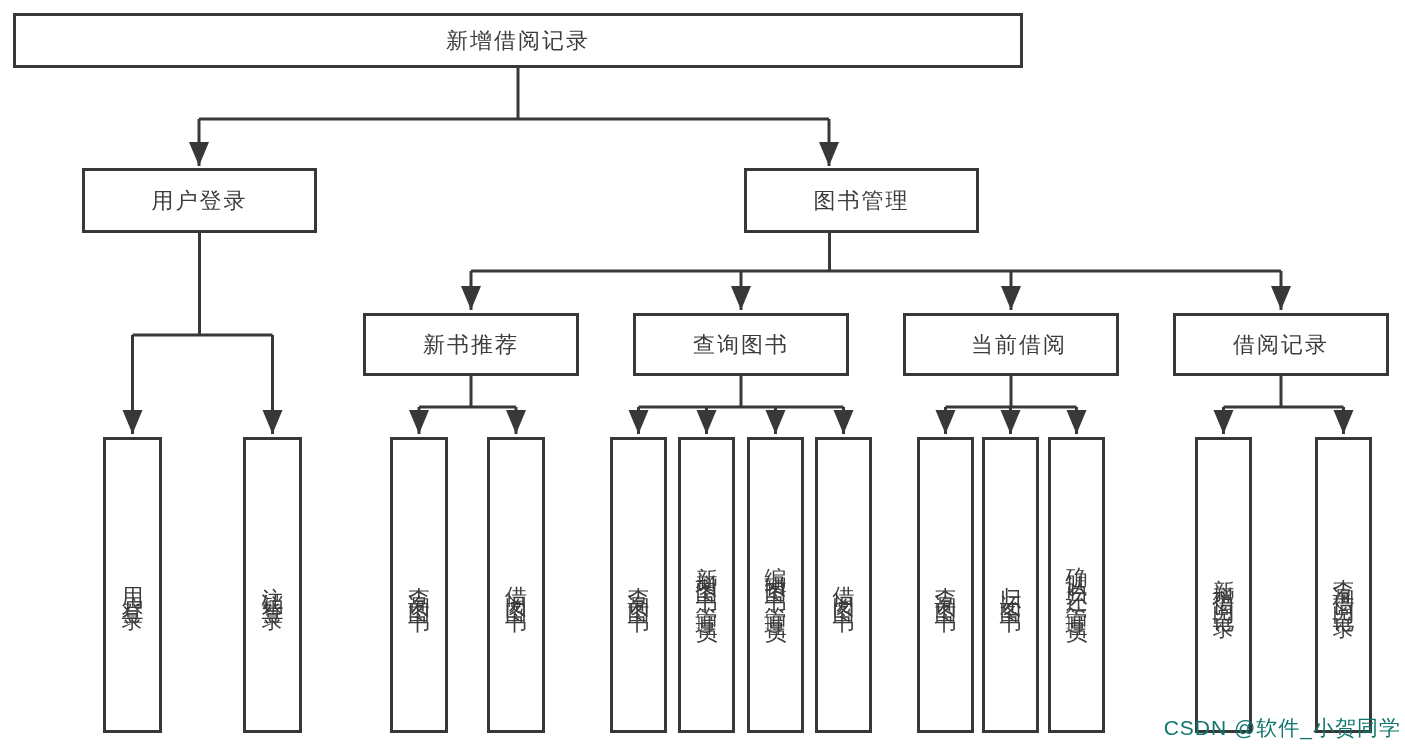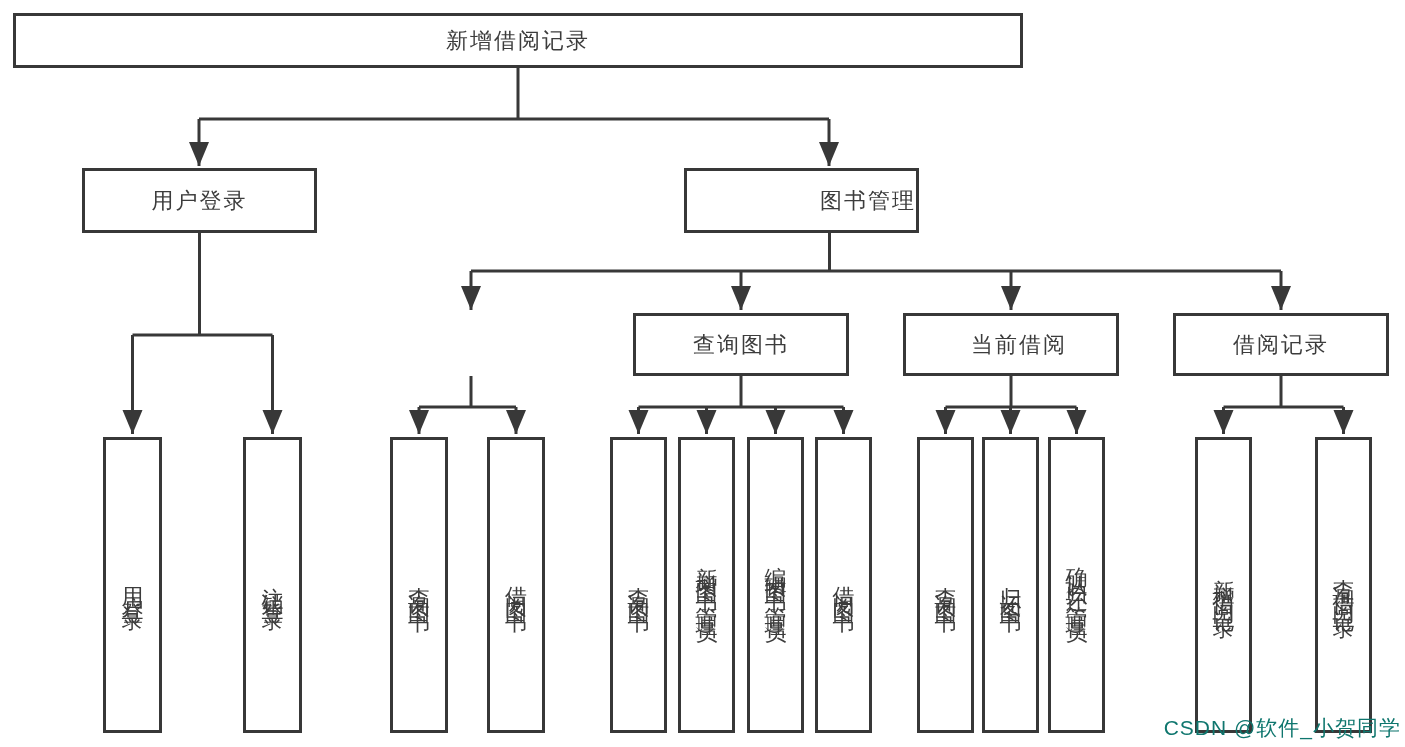--- a/index.html
+++ b/index.html
@@ -88,24 +88,27 @@
     </g>
   </svg>
 
   <div class="node root">
     <span class="hlabel">新增借阅记录</span>
   </div>
 
   <div class="node lvl2" style="left:82px;">
     <span class="hlabel">用户登录</span>
   </div>
-  <div class="node lvl2" style="left:684px;justify-content:flex-end;">
+  <div class="node lvl2" style="left:744px;">
     <span class="hlabel">图书管理</span>
   </div>
 
+  <div class="node lvl3" style="left:363px;">
+    <span class="hlabel">新书推荐</span>
+  </div>
   <div class="node lvl3" style="left:633px;">
     <span class="hlabel">查询图书</span>
   </div>
   <div class="node lvl3" style="left:903px;padding-left:16px;">
     <span class="hlabel">当前借阅</span>
   </div>
   <div class="node lvl3" style="left:1173px;">
     <span class="hlabel">借阅记录</span>
   </div>
 

